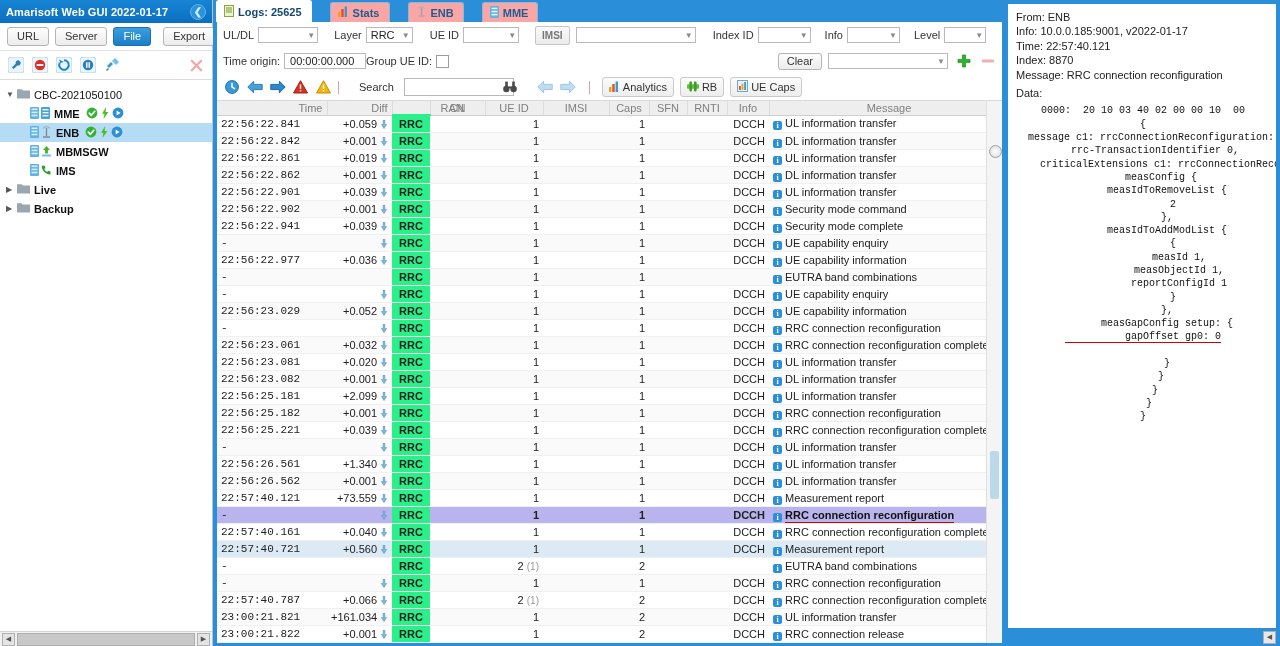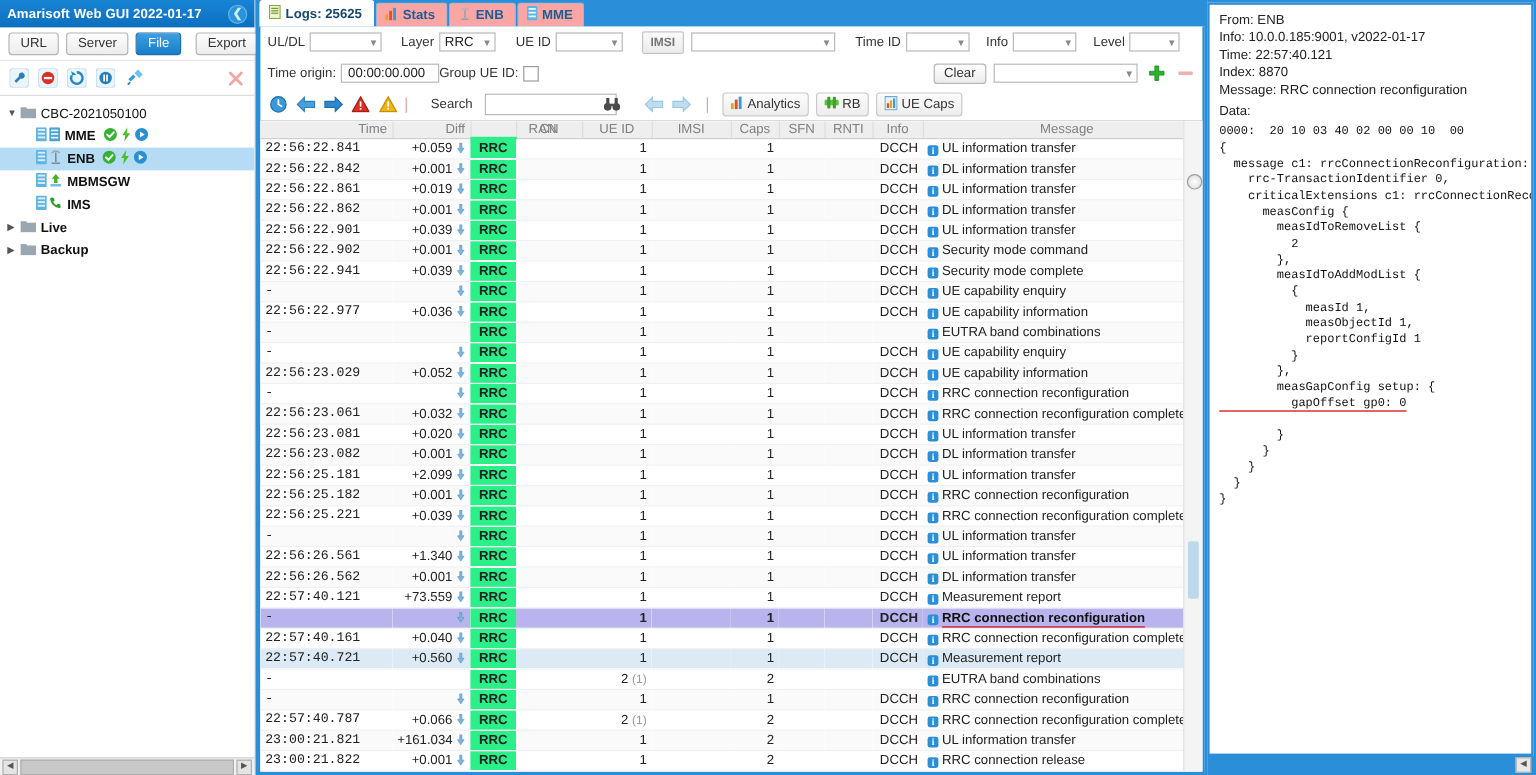--- a/index.html
+++ b/index.html
@@ -41,21 +41,21 @@
   .tnode .badges{display:inline-flex;align-items:center;margin-left:6px;gap:3px;}
   .sb-hscroll{height:14px;background:#f0f0f0;border-top:1px solid #d4d4d4;
               display:flex;align-items:center;padding:0 2px;}
   .sb-hscroll .arw{width:11px;height:11px;border:1px solid #b0b0b0;background:#e4e4e4;
                    font-size:7px;line-height:9px;text-align:center;color:#555;cursor:pointer;}
   .sb-hscroll .thumb{flex:1;height:11px;background:#c8c8c8;border:1px solid #aeaeae;margin:0 2px;cursor:pointer;}
 
   
   #center{width:793px;height:646px;background:#2a8fd8;box-sizing:border-box;
           display:flex;flex-direction:column;}
-  .tabbar{height:23px;background:#2a8fd8;display:flex;align-items:flex-end;padding-left:3px;gap:1px;}
+  .tabbar{height:23px;background:#2a8fd8;display:flex;align-items:flex-end;padding-left:3px;gap:18px;}
   .tab{height:19px;display:flex;align-items:center;gap:4px;padding:0 9px 0 7px;
        font-size:11px;font-weight:bold;color:#1a5e94;cursor:pointer;
        background:#fca5a5;border:1px solid #8cb9da;border-bottom:none;
        border-radius:3px 3px 0 0;}
   .tab.active{background:#ffffff;color:#14486e;height:21px;border-color:#fff;}
   .panelwrap{flex:1;background:#fff;border:2px solid #2a8fd8;border-top:none;
              margin:0 2px 2px 2px;display:flex;flex-direction:column;box-sizing:border-box;}
   .frow{display:flex;align-items:center;height:26px;padding:0 6px;gap:0;font-size:11px;}
   .flbl{color:#333;margin-right:4px;white-space:nowrap;}
   .sel-ctl{height:16px;border:1px solid #b9b9b9;background:#fff;display:inline-flex;
@@ -112,21 +112,21 @@
   .vscroll .track{position:absolute;left:3px;top:350px;width:9px;height:48px;background:#bcd9ea;
                   border-radius:2px;cursor:pointer;}
 
   
   #right{width:274px;height:646px;background:#2a8fd8;box-sizing:border-box;
          display:flex;flex-direction:column;padding:2px 2px 2px 0;}
   .rpanel{flex:1;background:#fff;border:2px solid #2a8fd8;box-sizing:border-box;
           padding:6px 6px 0 8px;overflow:hidden;display:flex;flex-direction:column;}
   .rhead{font-size:11px;color:#222;line-height:14.4px;}
   .rdata{font-family:"Liberation Mono",monospace;font-size:10px;color:#111;
-         line-height:13.3px;white-space:pre;}
+         line-height:13.3px;white-space:pre;text-align:center;}
   .rdata .hl-u{border-bottom:1.5px solid #d40000;}
   .rfoot{height:14px;display:flex;align-items:center;justify-content:flex-end;padding-right:2px;}
   .rfoot .arw{width:11px;height:11px;border:1px solid #b0b0b0;background:#e8e8e8;
               font-size:7px;line-height:9px;text-align:center;color:#555;cursor:pointer;}
   .empty-gap{height:4px;}
 </style>
 </head>
 <body>
 
 <div id="app">
@@ -389,21 +389,21 @@
         <span class="flbl" style="margin-left:17px">UE ID</span>
         <span class="sel-ctl" style="width:56px">
           <span></span>
           <span class="carret">▼</span>
         </span>
         <span class="imsi-btn" style="margin-left:16px">IMSI</span>
         <span class="sel-ctl" style="width:120px;margin-left:6px">
           <span></span>
           <span class="carret">▼</span>
         </span>
-        <span class="flbl" style="margin-left:17px">Time ID</span>
+        <span class="flbl" style="margin-left:17px">Index ID</span>
         <span class="sel-ctl" style="width:53px">
           <span></span>
           <span class="carret">▼</span>
         </span>
         <span class="flbl" style="margin-left:14px">Info</span>
         <span class="sel-ctl" style="width:53px">
           <span></span>
           <span class="carret">▼</span>
         </span>
         <span class="flbl" style="margin-left:14px">Level</span>

